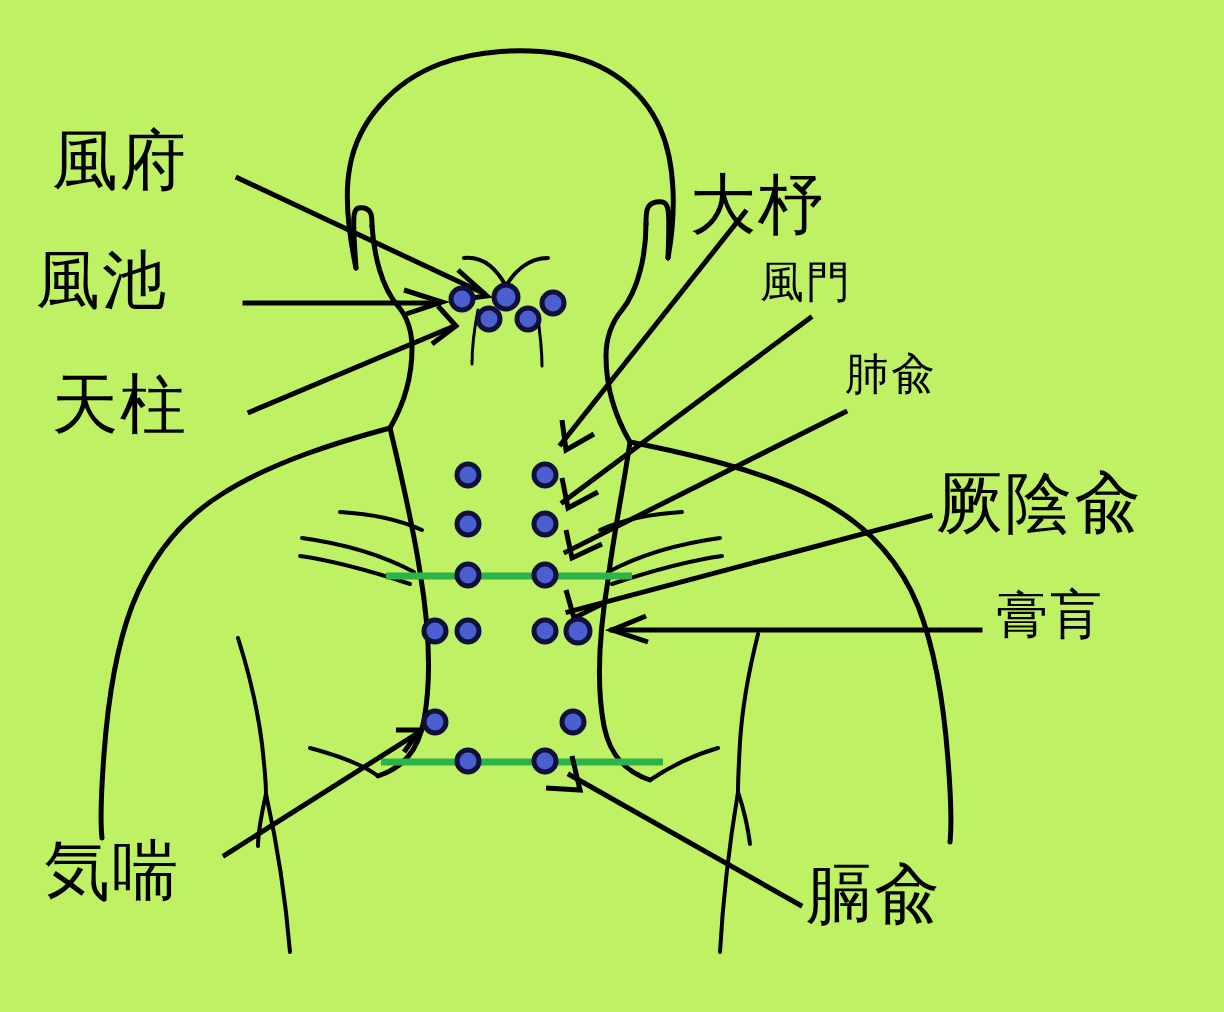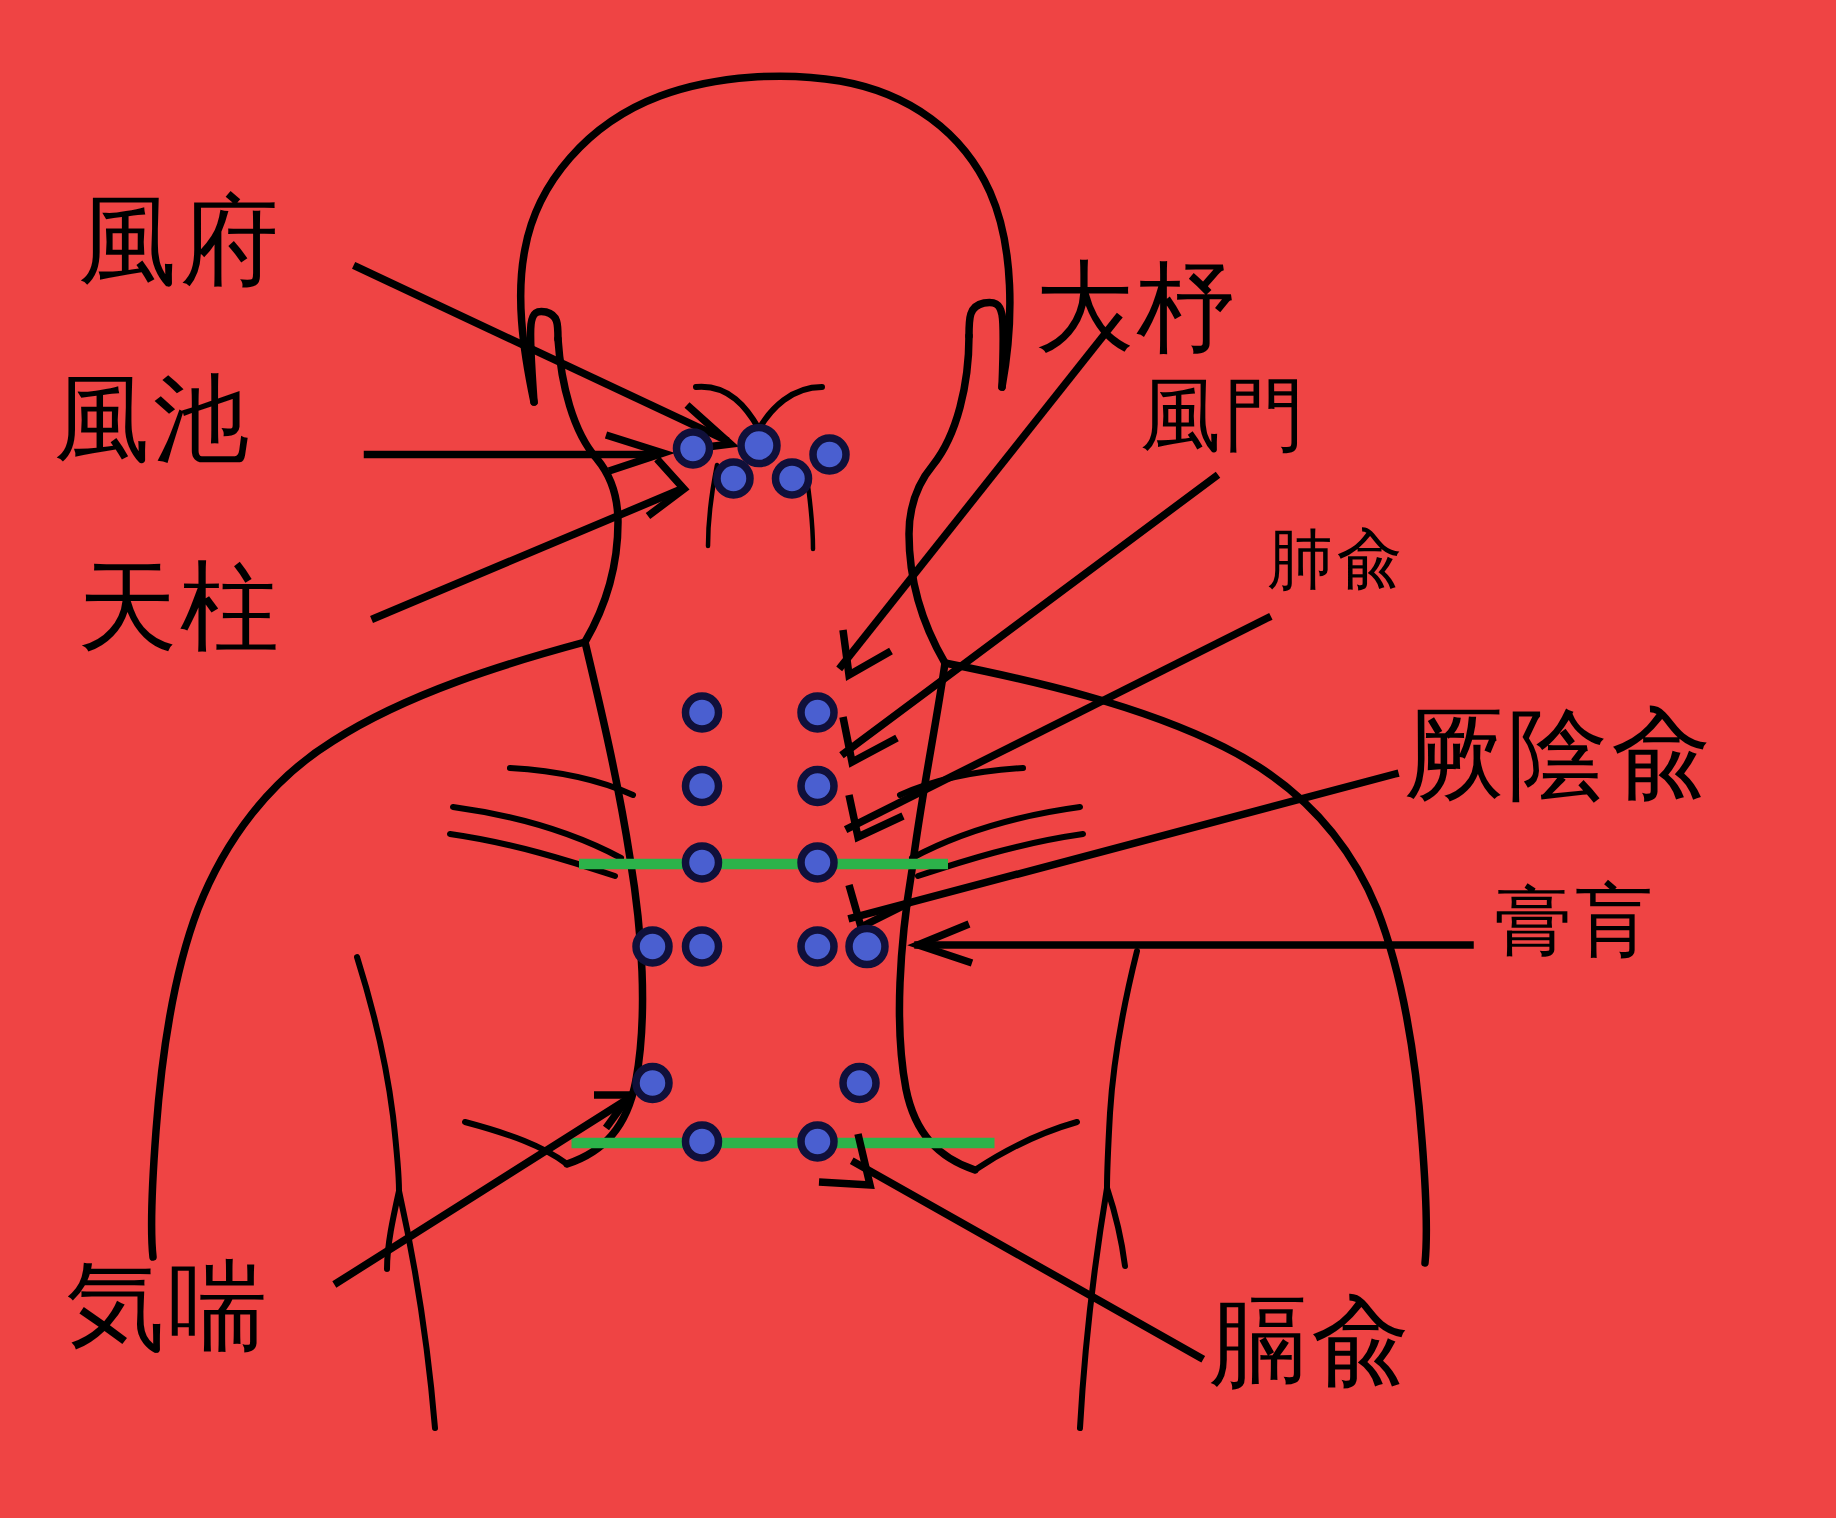--- a/index.html
+++ b/index.html
@@ -4,21 +4,21 @@
 <style>
   html, body {
     margin: 0;
     padding: 0;
     background: #ffffff;
   }
   #stage {
     position: relative;
     width: 1224px;
     height: 1012px;
-    background: #ef4444;
+    background: #bef264;
     overflow: hidden;
     font-family: "DejaVu Sans", "Liberation Sans", sans-serif;
   }
   #diagram-svg {
     position: absolute;
     left: 0;
     top: 0;
     width: 1224px;
     height: 1012px;
   }
@@ -224,21 +224,21 @@
         </circle>
       </g>
 
   </svg>
 
   <div id="labels-layer">
       <div class="label" style="left: 52px; top: 128px; font-size: 66px;">風府</div>
       <div class="label" style="left: 36px; top: 248px; font-size: 64px;">風池</div>
       <div class="label" style="left: 52px; top: 372px; font-size: 66px;">天柱</div>
       <div class="label" style="left: 690px; top: 152px; font-size: 66px; margin-top: 20px;">大杼</div>
-      <div class="label" style="left: 760px; top: 250px; font-size: 54px;">風門</div>
+      <div class="label" style="left: 760px; top: 260px; font-size: 44px;">風門</div>
       <div class="label" style="left: 845px; top: 352px; font-size: 44px;">肺兪</div>
       <div class="label" style="left: 936px; top: 470px; font-size: 67px;">厥陰兪</div>
       <div class="label" style="left: 996px; top: 588px; font-size: 52px;">膏肓</div>
       <div class="label" style="left: 44px; top: 838px; font-size: 66px;">気喘</div>
       <div class="label" style="left: 806px; top: 862px; font-size: 66px;">膈兪</div>
     </div>
 
 </div>
 
 </body></html>

